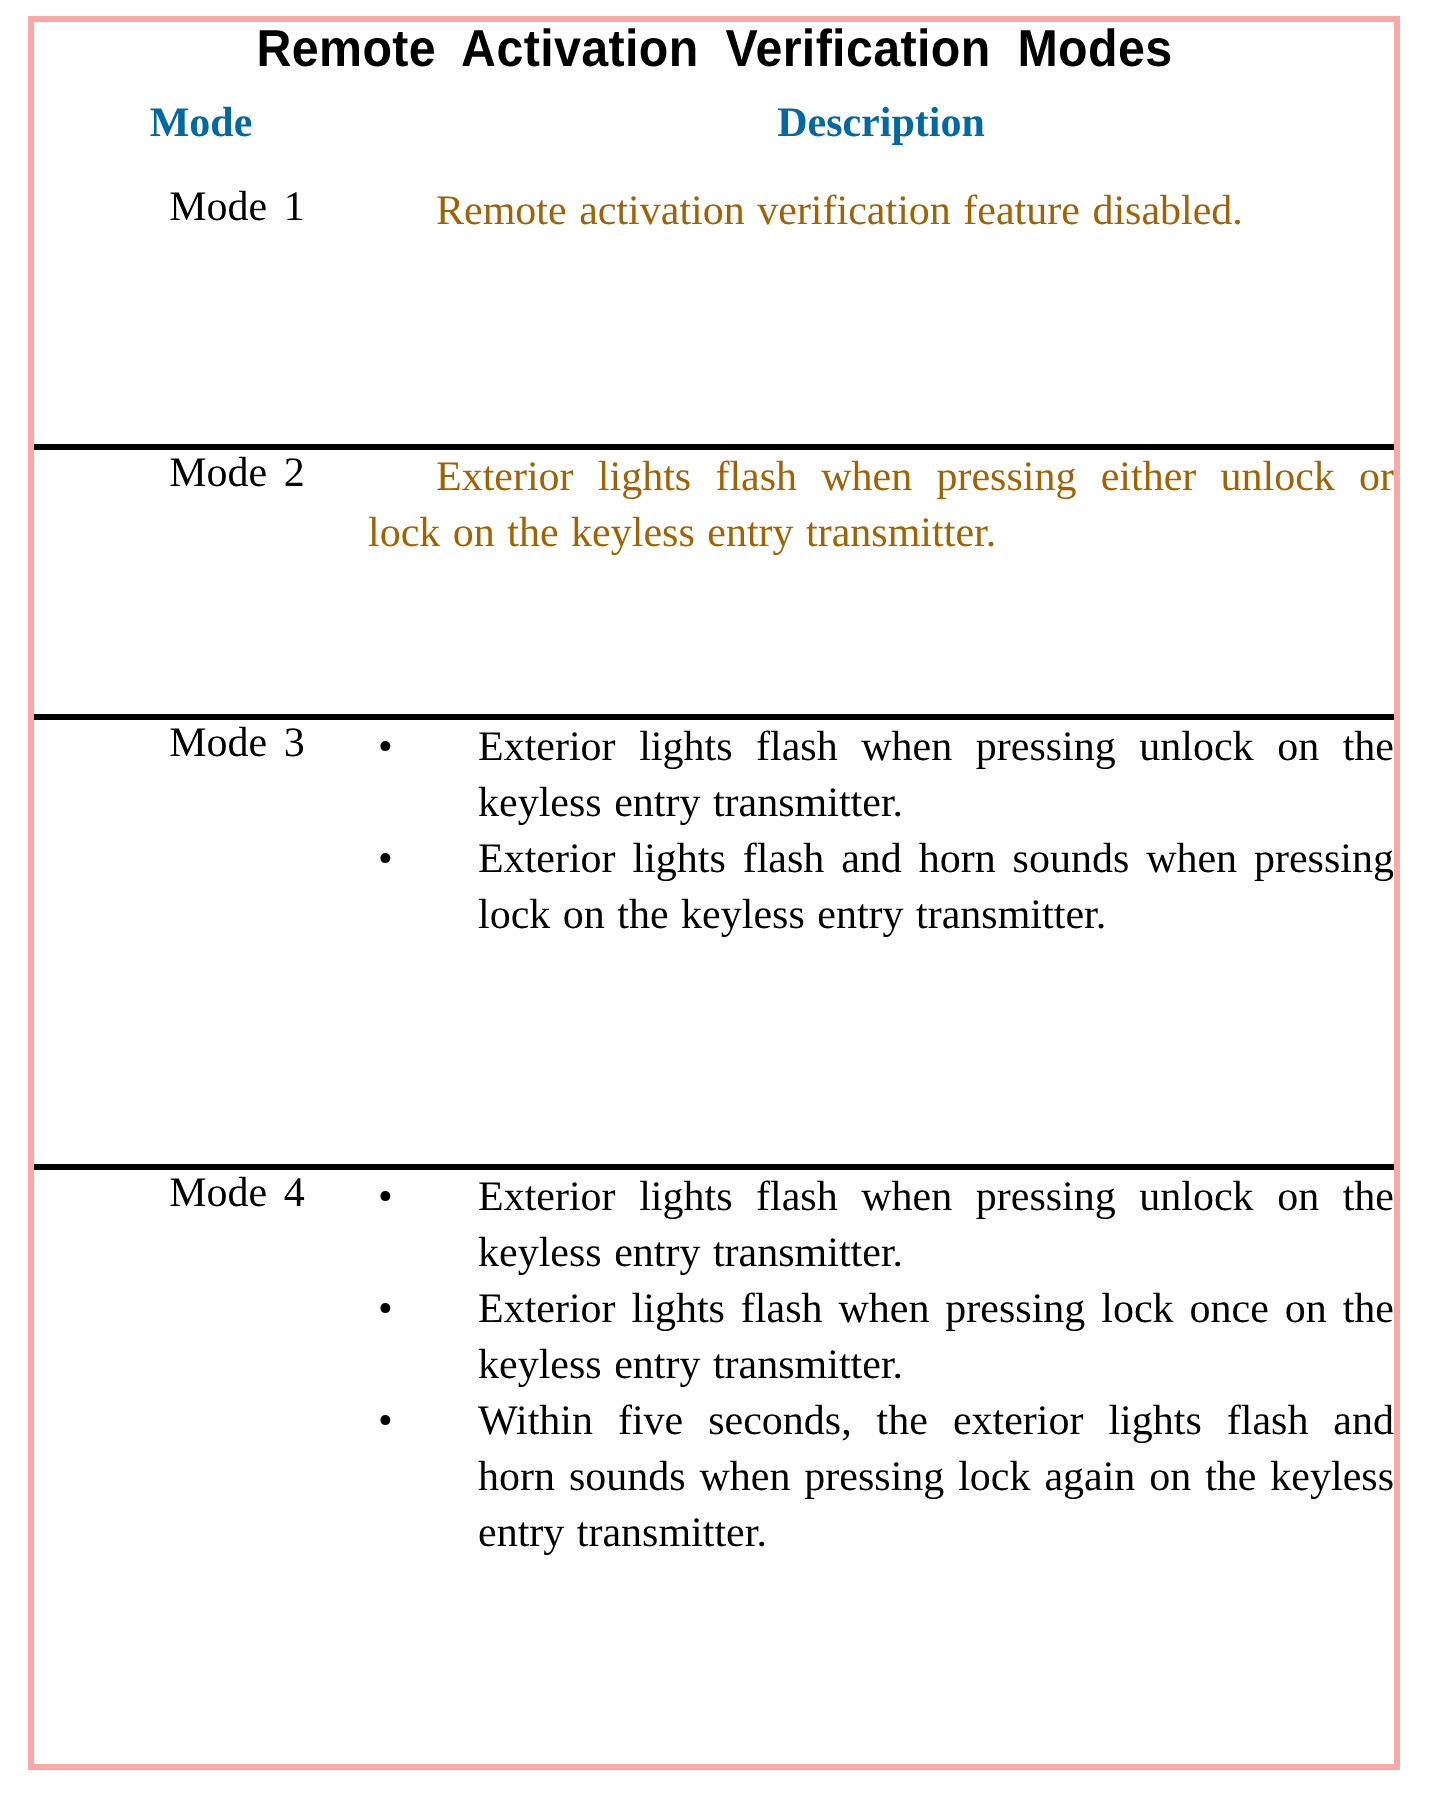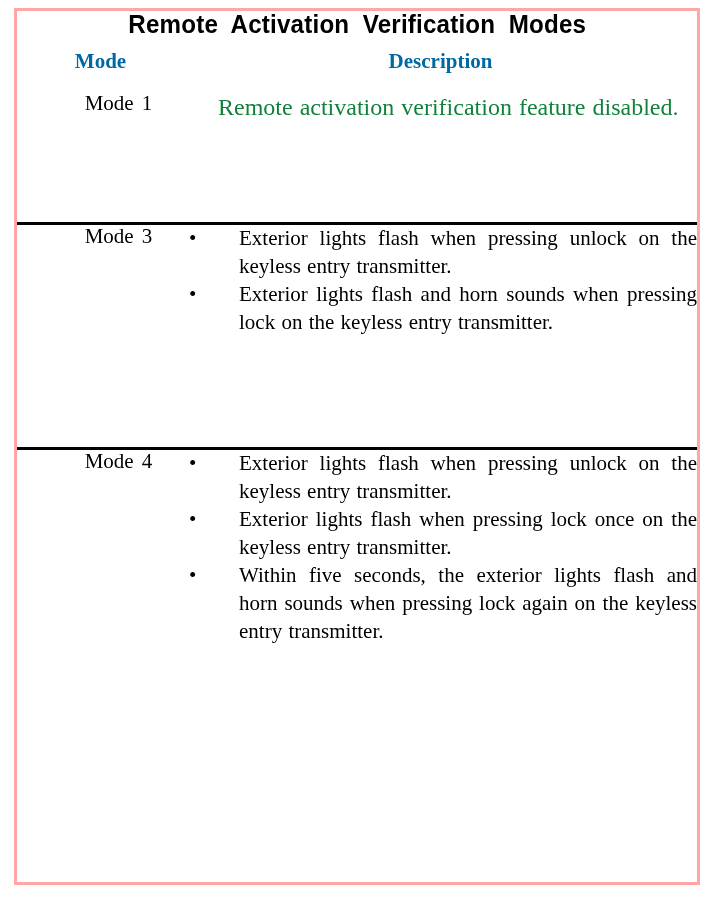--- a/index.html
+++ b/index.html
@@ -94,22 +94,22 @@
     color: #000;
     word-spacing: 3px;
     line-height: 1.1;
     display: inline-block;
     margin-left: 36px;
   }
 
   
   .desc-para {
     font-family: "Liberation Serif", serif;
-    font-size: 24px;
-    color: #15803d;
+    font-size: 21px;
+    color: #a16207;
     line-height: 1.33;
     text-align: justify;
     text-indent: 34px;
     margin: 0;
     word-spacing: 1px;
   }
   .desc-para.last-line-natural {
     text-align-last: left;
   }
 
@@ -175,20 +175,28 @@
 
       <tr class="row-sep">
         <td class="mode-cell" style="height:130px">
           <span class="mode-label">Mode 1</span>
         </td>
         <td class="desc-cell">
           <p class="desc-para last-line-natural">Remote activation verification feature disabled.</p>
         </td>
       </tr>
 
+      <tr class="row-sep">
+        <td class="mode-cell" style="height:132px">
+          <span class="mode-label">Mode 2</span>
+        </td>
+        <td class="desc-cell">
+          <p class="desc-para last-line-natural">Exterior lights flash when pressing either unlock or lock on the keyless entry transmitter.</p>
+        </td>
+      </tr>
 
       <tr class="row-sep">
         <td class="mode-cell" style="height:222px">
           <span class="mode-label">Mode 3</span>
         </td>
         <td class="desc-cell">
           <ul class="desc-list">
             <li>
               <span class="bullet-dot">•</span>
               <span class="li-text">Exterior lights flash when pressing unlock on the keyless entry transmitter.</span>

